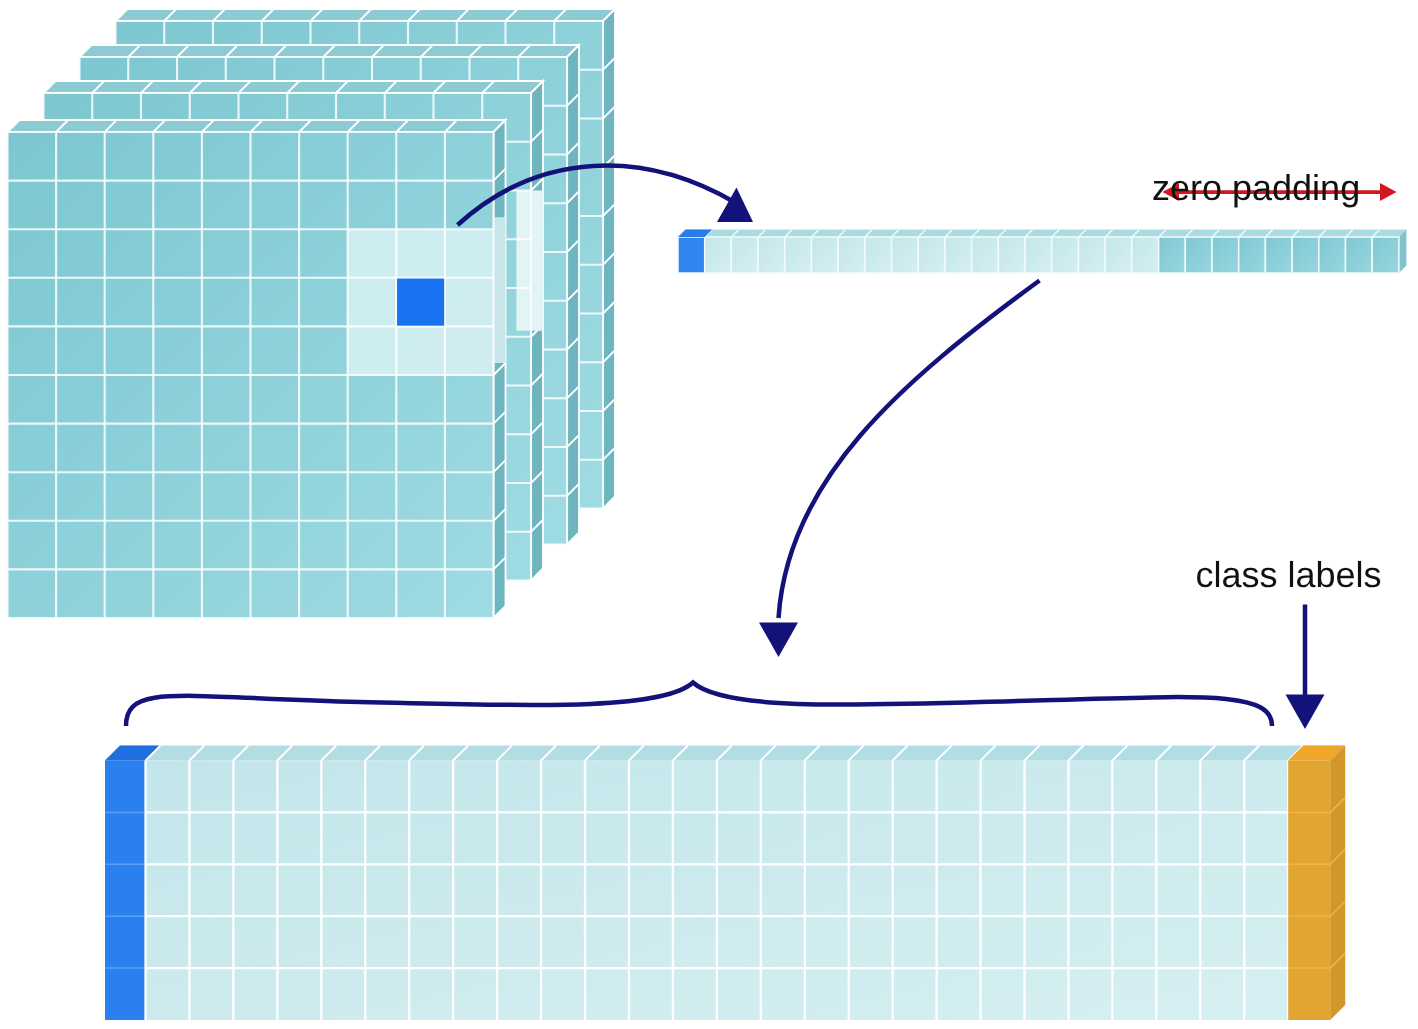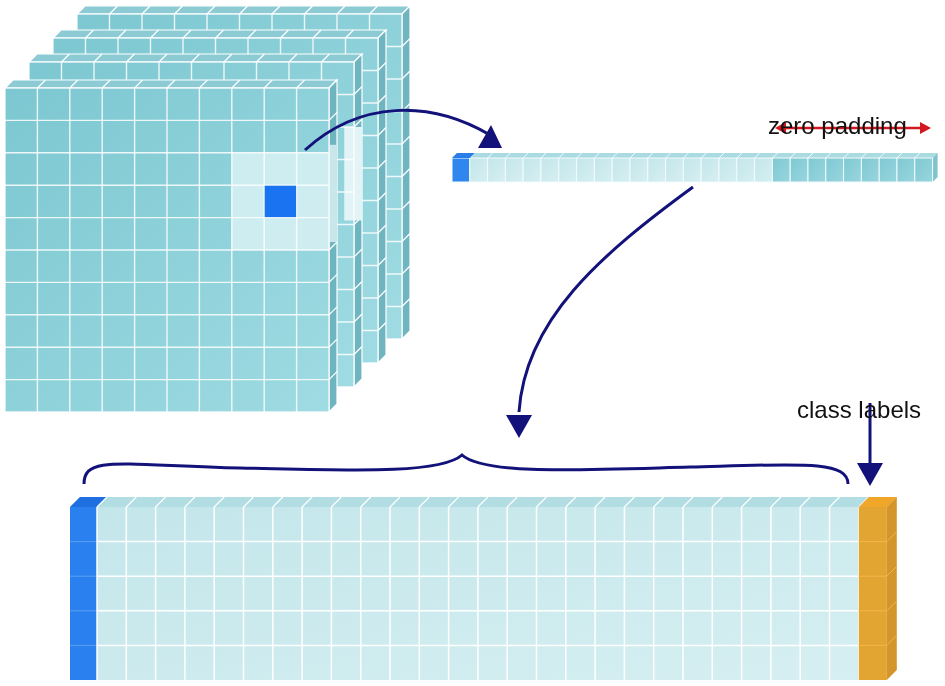--- a/index.html
+++ b/index.html
@@ -357,13 +357,13 @@
     <path d="M84 484 C 84 455, 120 465, 240 468 C 340 470, 440 475, 462 455 C 484 475, 580 470, 690 467 C 800 464, 848 460, 848 484" fill="none" stroke="#13127a" stroke-width="3"></path>
     <line x1="870" y1="403" x2="870" y2="465" stroke="#13127a" stroke-width="3"></line>
     <polygon points="857,463 883,463 870,486" fill="#13127a"></polygon>
     <line x1="781" y1="128" x2="925" y2="128" stroke="#d4161f" stroke-width="2.5"></line>
     <polygon points="775,128 786,122 786,134" fill="#d4161f"></polygon>
     <polygon points="931,128 920,122 920,134" fill="#d4161f"></polygon>
   </g>
 </svg>
 
 <div class="lbl" style="left:768px; top:88px;margin-top:24px;">zero padding</div>
-<div class="lbl" style="left:797px; top:370px;margin-top:26px;">class labels</div>
+<div class="lbl" style="left:797px; top:370px;">class labels</div>
 
 </body></html>

